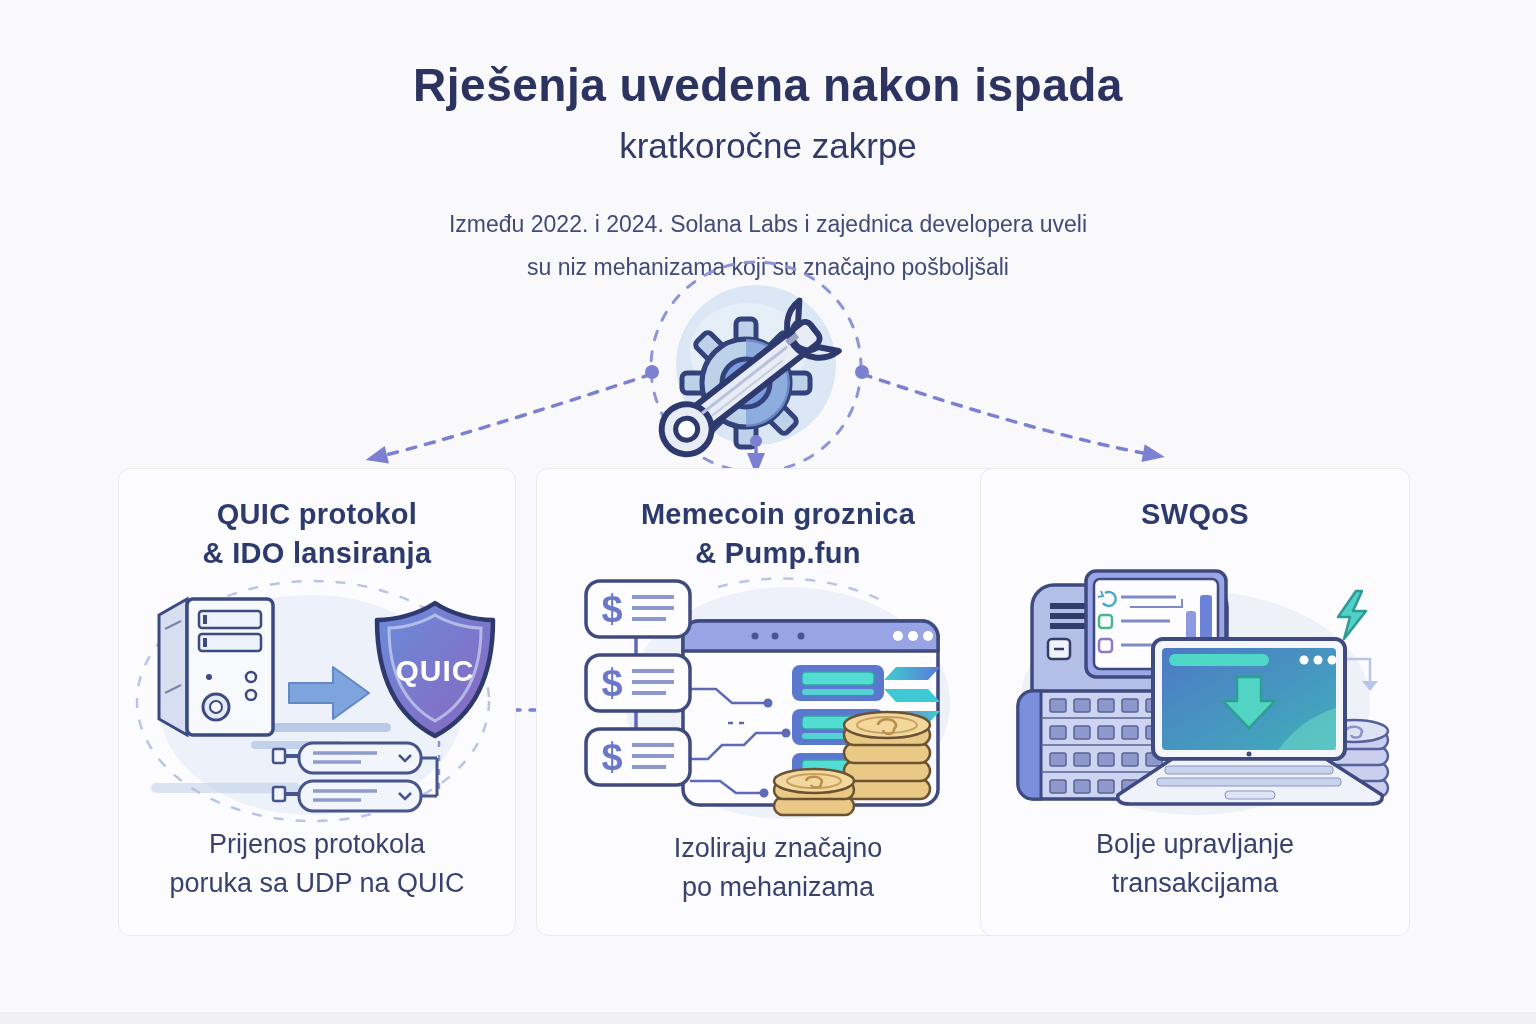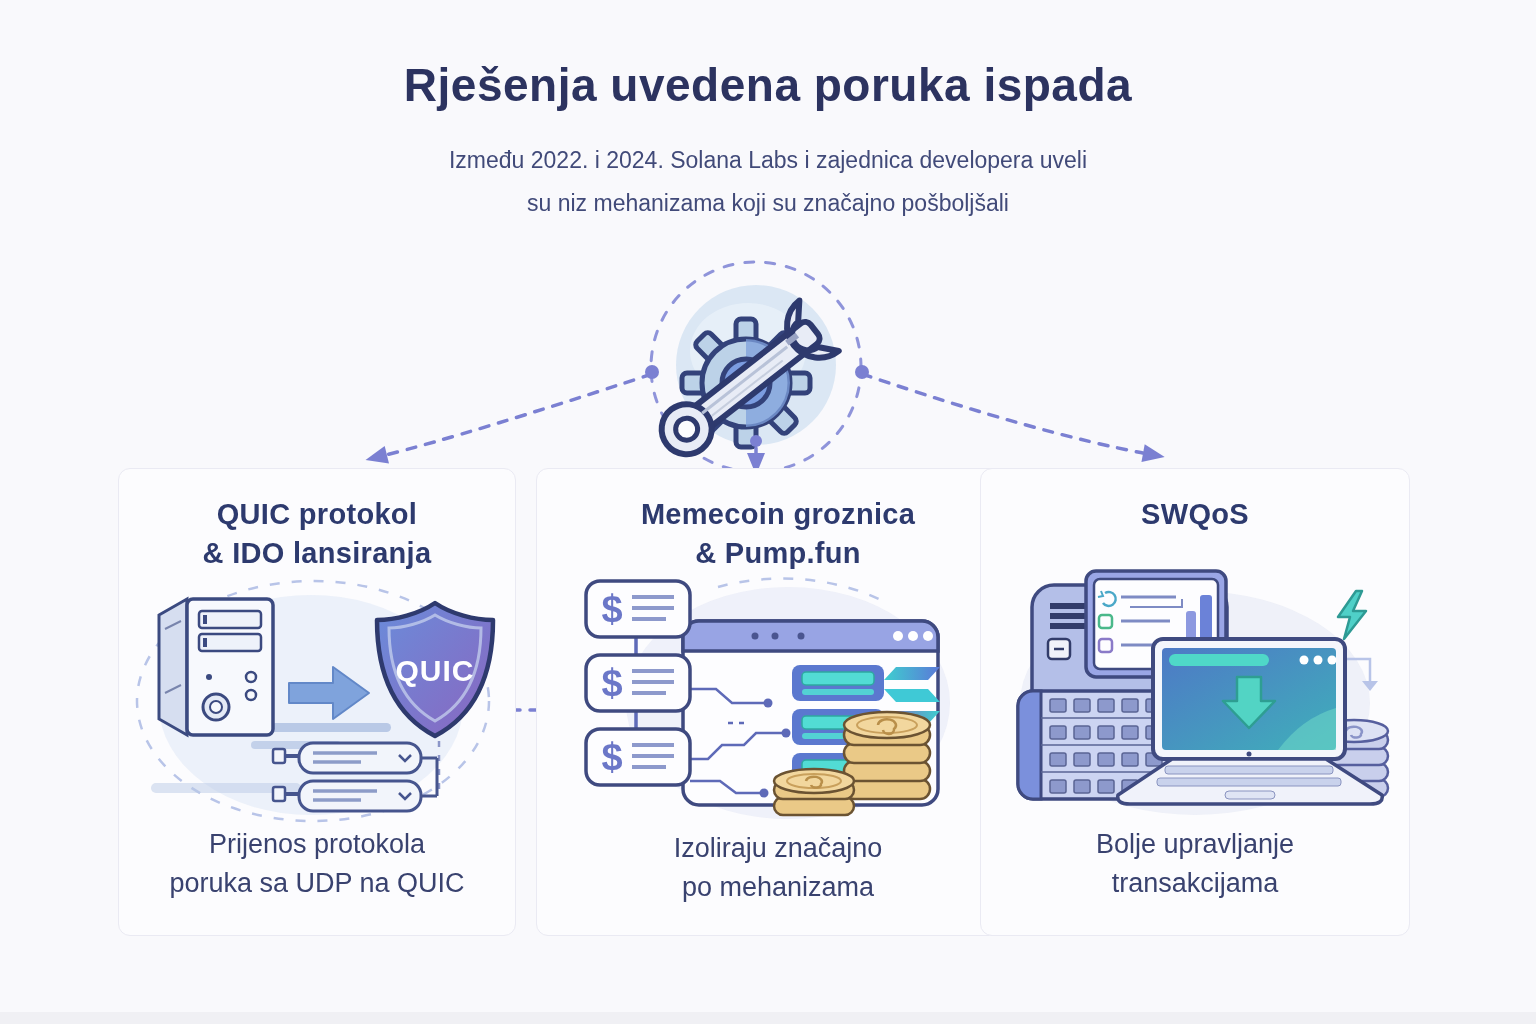--- a/index.html
+++ b/index.html
@@ -7,21 +7,21 @@
   .stage {
     position:relative; width:1536px; height:1024px; margin:0 auto;
     background:#f9f9fc; overflow:hidden;
   }
   .bottom-strip { position:absolute; left:0; bottom:0; width:100%; height:12px; background:#f0f0f4; }
 
   
   .hdr { position:absolute; top:58px; left:0; width:100%; text-align:center; }
   .hdr h1 { font-size:46px; font-weight:700; color:#2c3360; letter-spacing:.5px; }
   .hdr h2 { font-size:35px; font-weight:400; color:#313a68; margin-top:14px; }
-  .hdr p  { font-size:23px; font-weight:400; color:#414a79; margin-top:27px; line-height:1.85;text-align:center; }
+  .hdr p  { font-size:23px; font-weight:400; color:#414a79; margin-top:37px; line-height:1.85;text-align:center; }
 
   
   .hub { position:absolute; left:644px; top:255px; width:224px; height:224px; }
 
   
   .connectors { position:absolute; left:0; top:0; width:1536px; height:1024px; pointer-events:none; }
 
   
   .card {
     position:absolute; top:468px; height:468px;
@@ -42,21 +42,22 @@
     font-size:27px; font-weight:400; color:#39426f; line-height:1.45;
   }
   text { font-family:"Liberation Sans", sans-serif; }
 </style>
 </head>
 <body>
 
 <div class="stage">
 
   <div class="hdr">
-    <h1>Rješenja uvedena poruka ispada</h1>
+    <h1>Rješenja uvedena nakon ispada</h1>
+    <h2>kratkoročne zakrpe</h2>
     <p>
       <span>Između 2022. i 2024. Solana Labs i zajednica developera uveli</span><br>
       <span>su niz mehanizama koji su značajno pošboljšali</span>
     </p>
   </div>
 
   <div class="hub">
     <svg width="224" height="224" viewBox="0 0 224 224">
       <circle cx="112" cy="112" r="105" fill="none" stroke="#8f94da" stroke-width="3" stroke-dasharray="9 12" stroke-linecap="round"></circle>
       <circle cx="112" cy="110" r="80" fill="#dbe7f4"></circle>

